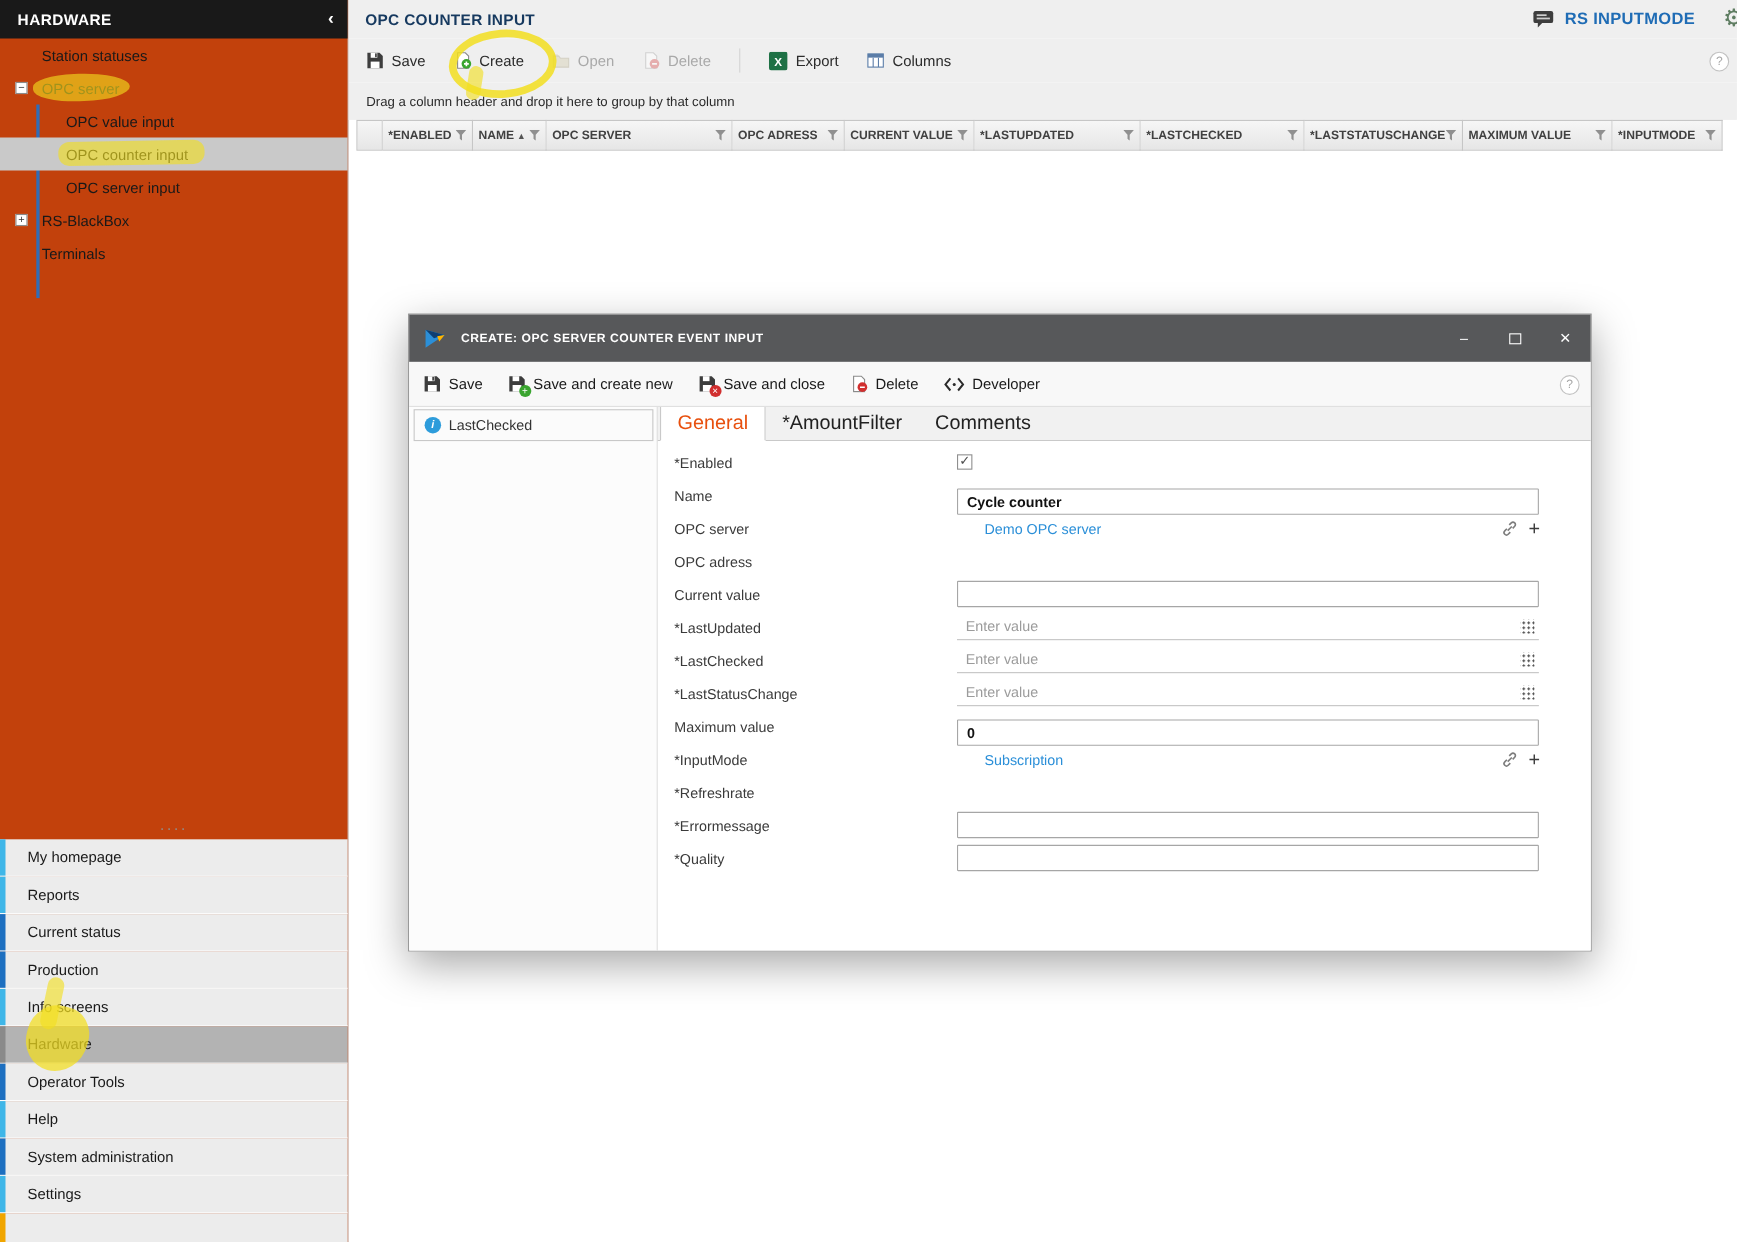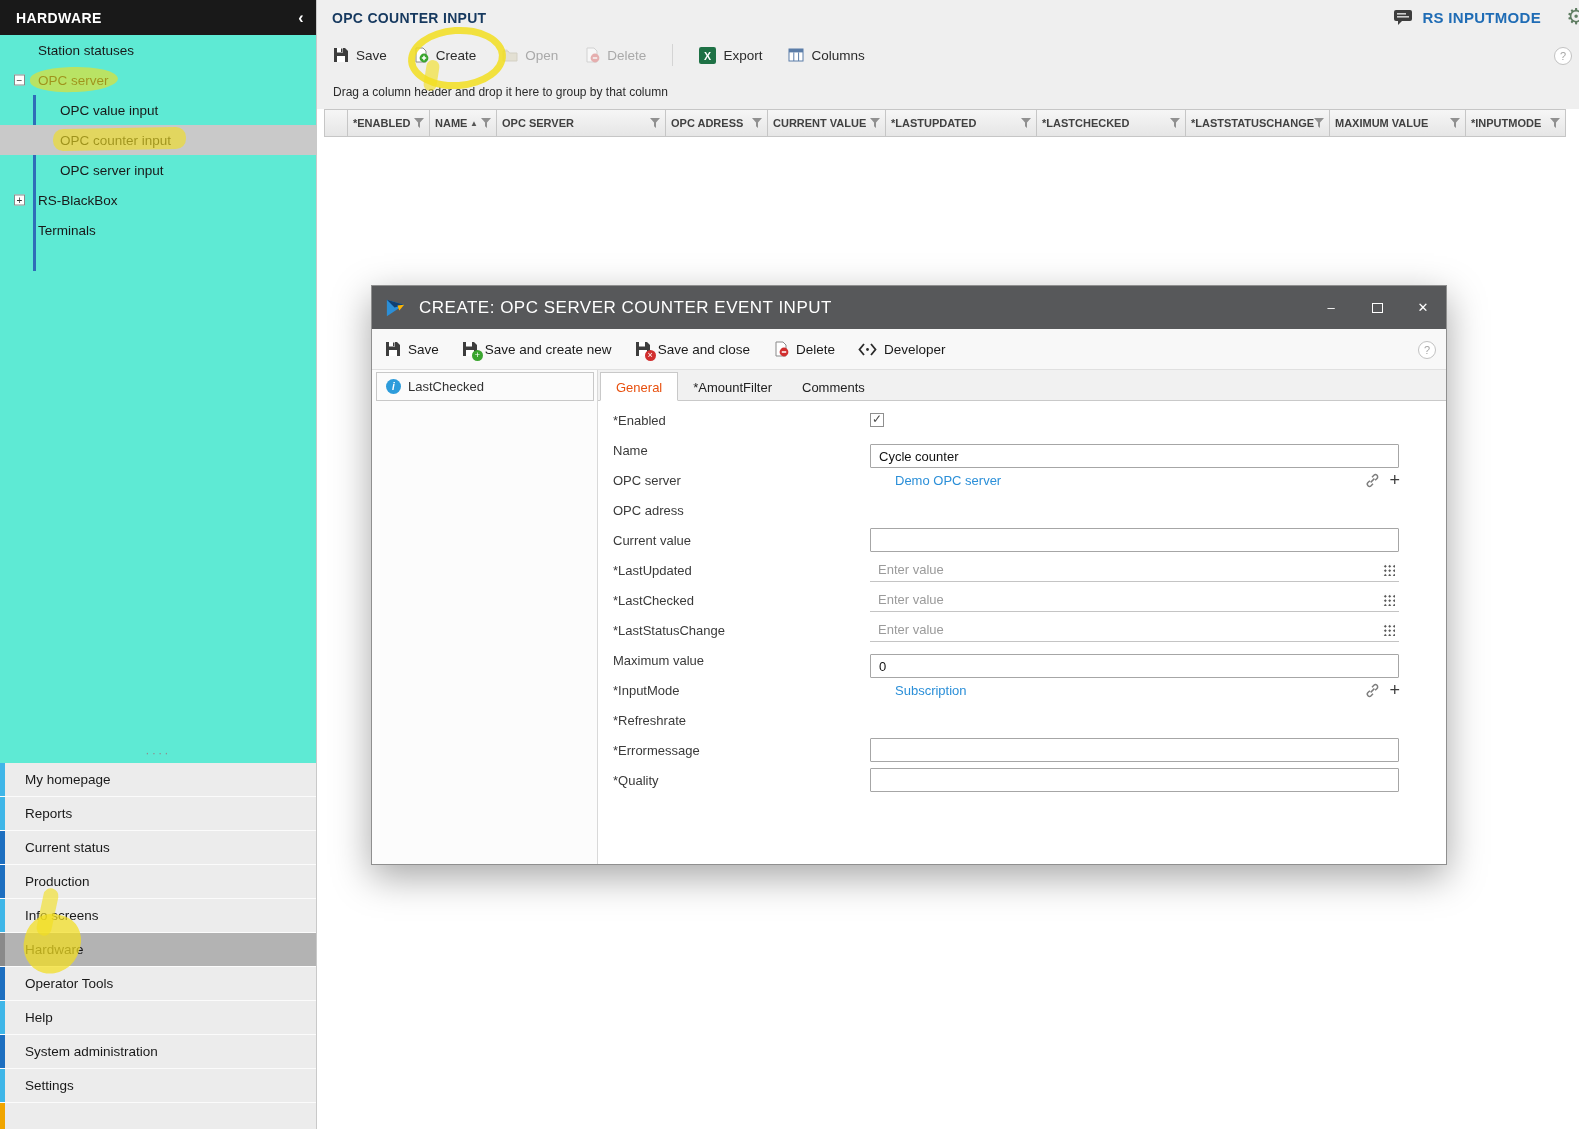--- a/index.html
+++ b/index.html
@@ -2,21 +2,21 @@
 <html><head>
 <meta charset="utf-8">
 <style>
   html,body{margin:0;padding:0;}
   body{
     width:1579px;height:1129px;position:relative;overflow:hidden;
     font-family:"Liberation Sans",sans-serif;background:#fff;
     -webkit-font-smoothing:antialiased;
   }
   
-  #sidebar{position:absolute;left:0;top:0;width:316px;height:1129px;background:#5eead4;border-right:1px solid #c9c9c9;}
+  #sidebar{position:absolute;left:0;top:0;width:316px;height:1129px;background:#c2410c;border-right:1px solid #c9c9c9;}
   .sb-header{height:35px;background:#191919;color:#fff;display:flex;align-items:center;justify-content:space-between;
     padding:0 12px 0 16px;font-weight:bold;font-size:14px;letter-spacing:.4px;}
   .sb-collapse{font-size:16px;cursor:pointer;}
   .tree{position:relative;padding-top:0;}
   .tree-guide{position:absolute;left:33px;top:60px;width:3px;height:176px;background:#2f6db8;}
   .tree-row{height:30px;display:flex;align-items:center;font-size:13.5px;color:#191919;position:relative;cursor:pointer;}
   .tree-row.selected{background:#c9c9c9;}
   .tree-lbl0{margin-left:38px;}
   .tree-lbl1{margin-left:60px;}
   .expander{position:absolute;left:14px;top:50%;transform:translateY(-50%);width:11px;height:11px;border:1px solid #8a8a8a;
@@ -52,52 +52,52 @@
   .gh-right{display:flex;align-items:center;gap:3px;}
   .sort-arrow{font-size:8px;color:#555;}
   .funnel{width:10px;height:10px;background:#909090;clip-path:polygon(0% 0%,100% 0%,60% 45%,60% 100%,40% 82%,40% 45%);}
   .c0{width:24px}.c1{width:82px}.c2{width:67px}.c3{width:169px}.c4{width:102px}.c5{width:118px}
   .c6{width:151px}.c7{width:149px}.c8{width:144px}.c9{width:136px}.c10{width:100px}
   
   .dialog{position:absolute;left:371px;top:285px;width:1076px;height:580px;background:#fff;border:1px solid #8f8f8f;
     box-shadow:0 12px 36px rgba(0,0,0,.35);z-index:30;display:flex;flex-direction:column;box-sizing:border-box;}
   .dlg-title{height:43px;min-height:43px;background:#57585a;display:flex;align-items:center;color:#fff;}
   .dlg-logo{margin:0 12px;display:flex;align-items:center;}
-  .dlg-title-text{font-size:17px;font-weight:normal;letter-spacing:.5px;}
+  .dlg-title-text{font-size:11px;font-weight:bold;letter-spacing:.5px;}
   .dlg-controls{margin-left:auto;display:flex;height:43px;}
   .dlg-ctl{width:46px;height:43px;display:flex;align-items:center;justify-content:center;color:#fff;font-size:13px;cursor:pointer;}
   .maxbox{width:9px;height:8px;border:1.4px solid #fff;display:inline-block;}
   .dlg-toolbar{height:40px;min-height:40px;background:#f8f8f8;border-bottom:1px solid #e0e0e0;display:flex;align-items:center;
     gap:23px;padding-left:13px;position:relative;}
   .dlg-toolbar .tb-btn{color:#1a1a1a;}
   .dlg-toolbar .help-circle{position:absolute;right:10px;top:12px;}
   .badge-wrap{position:relative;display:flex;}
   .badge{position:absolute;right:-5px;bottom:-4px;width:11px;height:11px;border-radius:50%;display:flex;align-items:center;
     justify-content:center;color:#fff;font-size:9px;line-height:9px;}
   .badge.green{background:#3aa52f;}
   .badge.red{background:#d12f2f;}
   .dlg-body{flex:1;display:flex;min-height:0;background:#fff;}
   .info-panel{width:226px;min-width:226px;background:#fcfcfc;border-right:1px solid #d9d9d9;box-sizing:border-box;}
   .info-box{height:27px;margin:2px 3px 0 4px;border:1px solid #c8c8c8;background:#fbfbfb;display:flex;align-items:center;
     gap:7px;padding-left:9px;font-size:13px;color:#333;cursor:pointer;}
   .info-icon{width:15px;height:15px;min-width:15px;border-radius:50%;background:#2d9cdb;color:#fff;font-size:10px;
     font-weight:bold;display:flex;align-items:center;justify-content:center;font-style:italic;}
   .form-side{flex:1;display:flex;flex-direction:column;min-width:0;}
   .tabs{height:30px;min-height:30px;display:flex;align-items:flex-end;background:#f1f1f1;border-bottom:1px solid #c9c9c9;padding-left:2px;}
-  .tab{padding:7px 15px 5px 15px;font-size:13px;color:#222;cursor:pointer;}
+  .tab{padding:7px 15px 5px 15px;font-size:18px;color:#222;cursor:pointer;}
   .tab.active{background:#fff;border:1px solid #c9c9c9;border-bottom:1px solid #fff;margin-bottom:-1px;color:#e8500e;}
   .form-area{flex:1;background:#fff;padding-top:4px;overflow:hidden;}
   .form-row{height:30px;display:flex;align-items:center;}
   .f-label{width:272px;min-width:272px;padding-left:15px;font-size:13px;color:#3a3a3a;box-sizing:border-box;}
   .f-ctl{flex:1;margin-right:47px;position:relative;display:flex;align-items:center;min-width:0;}
   .checkbox{width:14px;height:14px;border:1px solid #8f8f8f;background:#fff;position:relative;box-sizing:border-box;cursor:pointer;}
   .checkbox[data-checked="true"]::after{content:"✓";position:absolute;left:1px;top:-2px;font-size:12px;color:#4d4d4d;}
   .f-input{width:100%;height:24px;border:1px solid #a6a6a6;border-radius:1px;padding:0 8px;font-size:13px;color:#111;
     font-family:inherit;box-sizing:border-box;background:#fff;}
-  .f-input.bold{font-weight:normal;margin-top:12px;}
+  .f-input.bold{font-weight:bold;margin-top:12px;}
   .f-input.dense{font-size:12.6px;}
   .f-link{margin-left:25px;color:#2b8fd8;font-size:13px;cursor:pointer;}
   .link-icons{position:absolute;right:-1px;display:flex;align-items:center;gap:9px;}
   .plus-glyph{font-size:18px;color:#3c3c3c;line-height:1;cursor:pointer;}
   .f-date{width:100%;height:23px;border-bottom:1px solid #c4c4c4;display:flex;align-items:center;justify-content:space-between;
     padding:0 4px 0 8px;box-sizing:border-box;cursor:text;}
   .f-date .ph{color:#9b9b9b;font-size:13px;}
   .dots-icon{width:13px;height:13px;background-image:radial-gradient(circle,#4a4a4a 1.1px,transparent 1.25px);
     background-size:4.5px 4.5px;background-position:1px 1px;cursor:pointer;}
   

